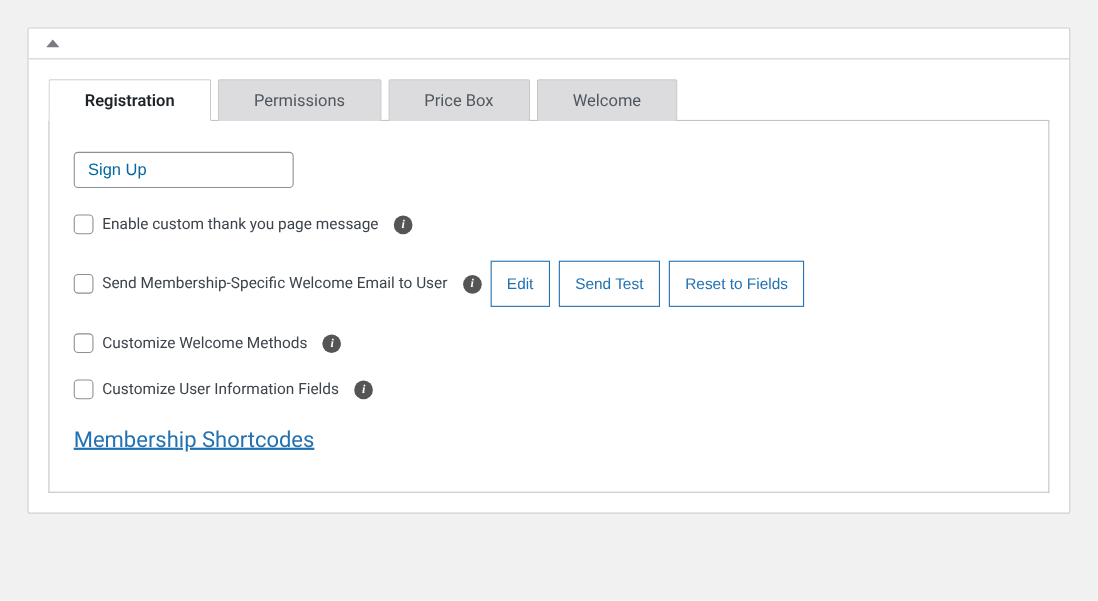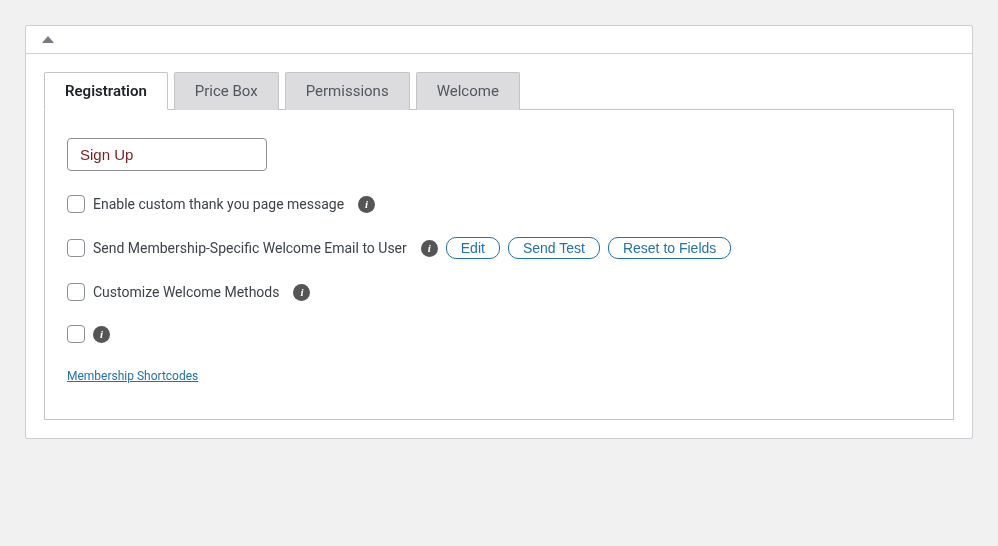--- a/index.html
+++ b/index.html
@@ -40,21 +40,21 @@
     }
     .panel-body {
       padding: 18px;
     }
     .tabs {
       display: flex;
       border-bottom: 1px solid #c3c4c7;
       margin-bottom: 0;
     }
     .tab {
-      padding: 9px 20px;
+      padding: 9px 32px;
       background: #dcdcde;
       border: 1px solid #c3c4c7;
       border-bottom: none;
       margin-right: 6px;
       margin-bottom: -1px;
       font-size: 15px;
       color: #50575e;
       cursor: pointer;
       border-radius: 2px 2px 0 0;
     }
@@ -82,21 +82,21 @@
     .label-text {
       font-size: 14px;
       color: #3c434a;
       margin-right: 6px;
     }
     .text-input {
       border: 1px solid #8c8f94;
       border-radius: 4px;
       padding: 7px 12px;
       font-size: 15px;
-      color: #7f1d1d;
+      color: #0369a1;
       width: 200px;
     }
     .checkbox {
       width: 18px;
       height: 18px;
       border: 1px solid #8c8f94;
       border-radius: 4px;
       background: #fff;
       appearance: none;
       cursor: pointer;
@@ -112,53 +112,53 @@
       background: #555;
       color: #fff;
       font-size: 11px;
       font-weight: bold;
       font-style: italic;
       font-family: Georgia, serif;
       cursor: help;
     }
     .btn {
       border: 1px solid #2271b1;
-      border-radius: 10px;
+      border-radius: 0;
       background: #fff;
       color: #2271b1;
-      padding: 2px 14px;
+      padding: 12px 14px;
       font-size: 14px;
       cursor: pointer;
     }
     .link {
       color: #2271b1;
       text-decoration: underline;
-      font-size: 12px;
+      font-size: 20px;
       cursor: pointer;
     }
     .link-row {
       margin-top: 20px;
     }
     .button-group {
       display: flex;
       gap: 8px;
     }
   </style>
 </head>
 <body>
 
 <div class="panel">
   <div class="panel-header">
     <span class="collapse-icon"></span>
   </div>
   <div class="panel-body">
     <div class="tabs">
       <div class="tab active">Registration</div>
+      <div class="tab">Permissions</div>
       <div class="tab">Price Box</div>
-      <div class="tab">Permissions</div>
       <div class="tab">Welcome</div>
     </div>
     <div class="tab-content">
 
       <div class="form-row">
         <input type="text" class="text-input" value="Sign Up" style="">
       </div>
 
       <div class="form-row">
         <input type="checkbox" class="checkbox" style="">
@@ -178,20 +178,21 @@
       </div>
 
       <div class="form-row">
         <input type="checkbox" class="checkbox" style="">
         <span class="label-text">Customize Welcome Methods</span>
         <span class="info-icon">i</span>
       </div>
 
       <div class="form-row">
         <input type="checkbox" class="checkbox" style="">
+        <span class="label-text">Customize User Information Fields</span>
         <span class="info-icon">i</span>
       </div>
 
       <div class="link-row">
         <a class="link">Membership Shortcodes</a>
       </div>
 
     </div>
   </div>
 </div>

